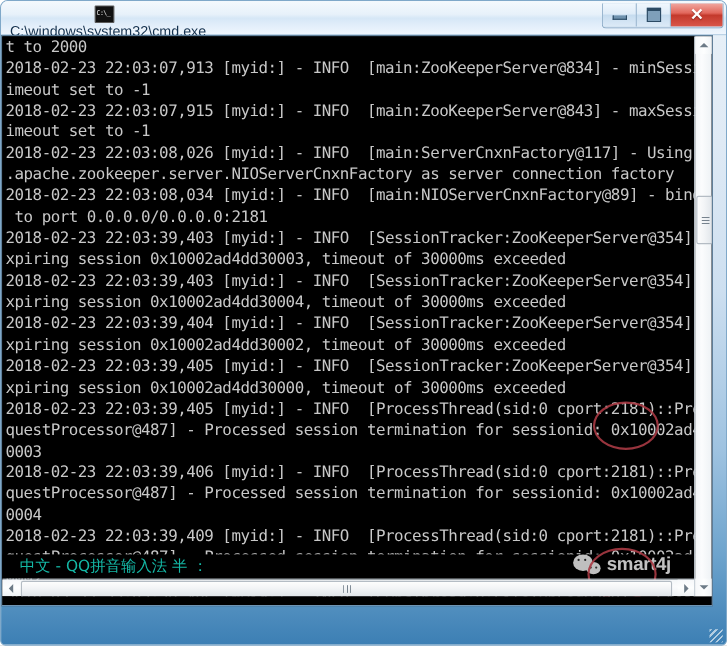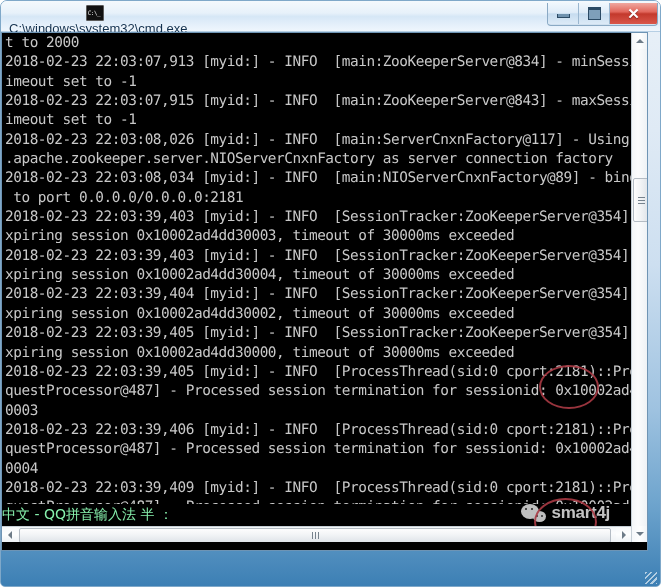--- a/index.html
+++ b/index.html
@@ -262,22 +262,22 @@
     left: 0;
     bottom: 16px;
     width: 630px;
     height: 22px;
     background: #000000;
     display: flex;
     align-items: center;
     overflow: hidden;
   }
   #ime-text {
-    margin-left: 0;
-    color: #86efac;
+    margin-left: 16px;
+    color: #14b8a6;
     font-family: "DejaVu Sans", sans-serif;
     font-size: 14px;
     white-space: nowrap;
   }
 
   
   #watermark {
     position: absolute;
     right: 22px;
     bottom: 19px;

